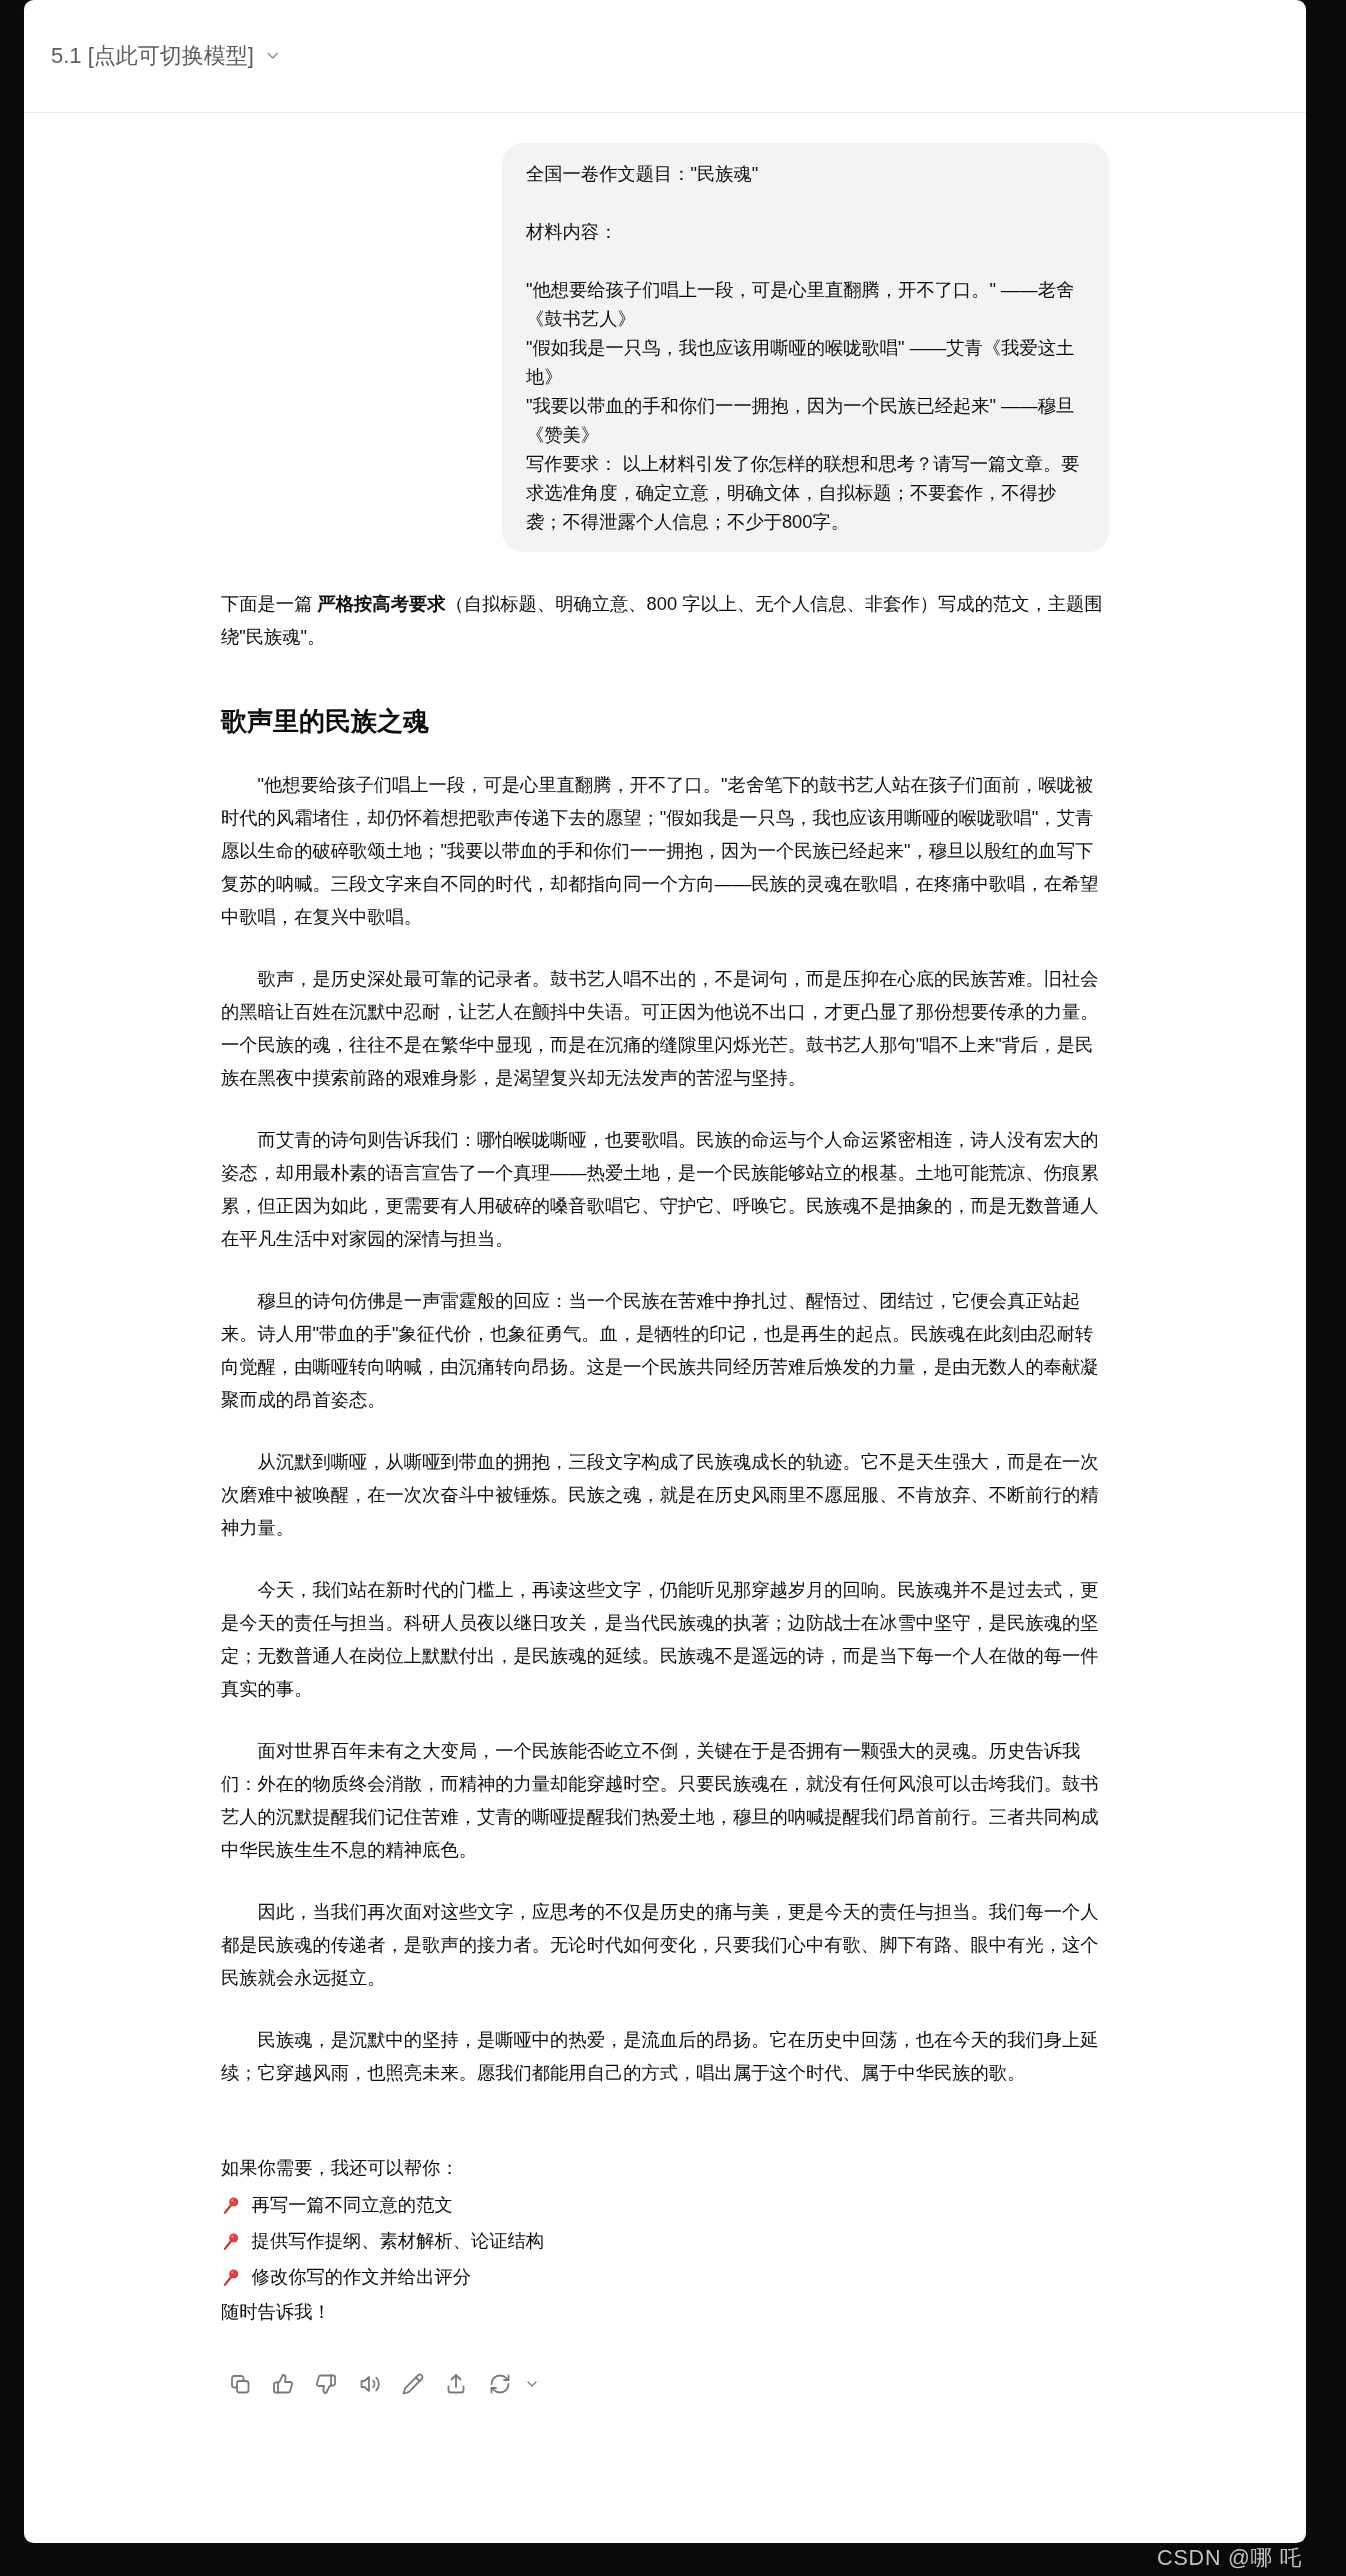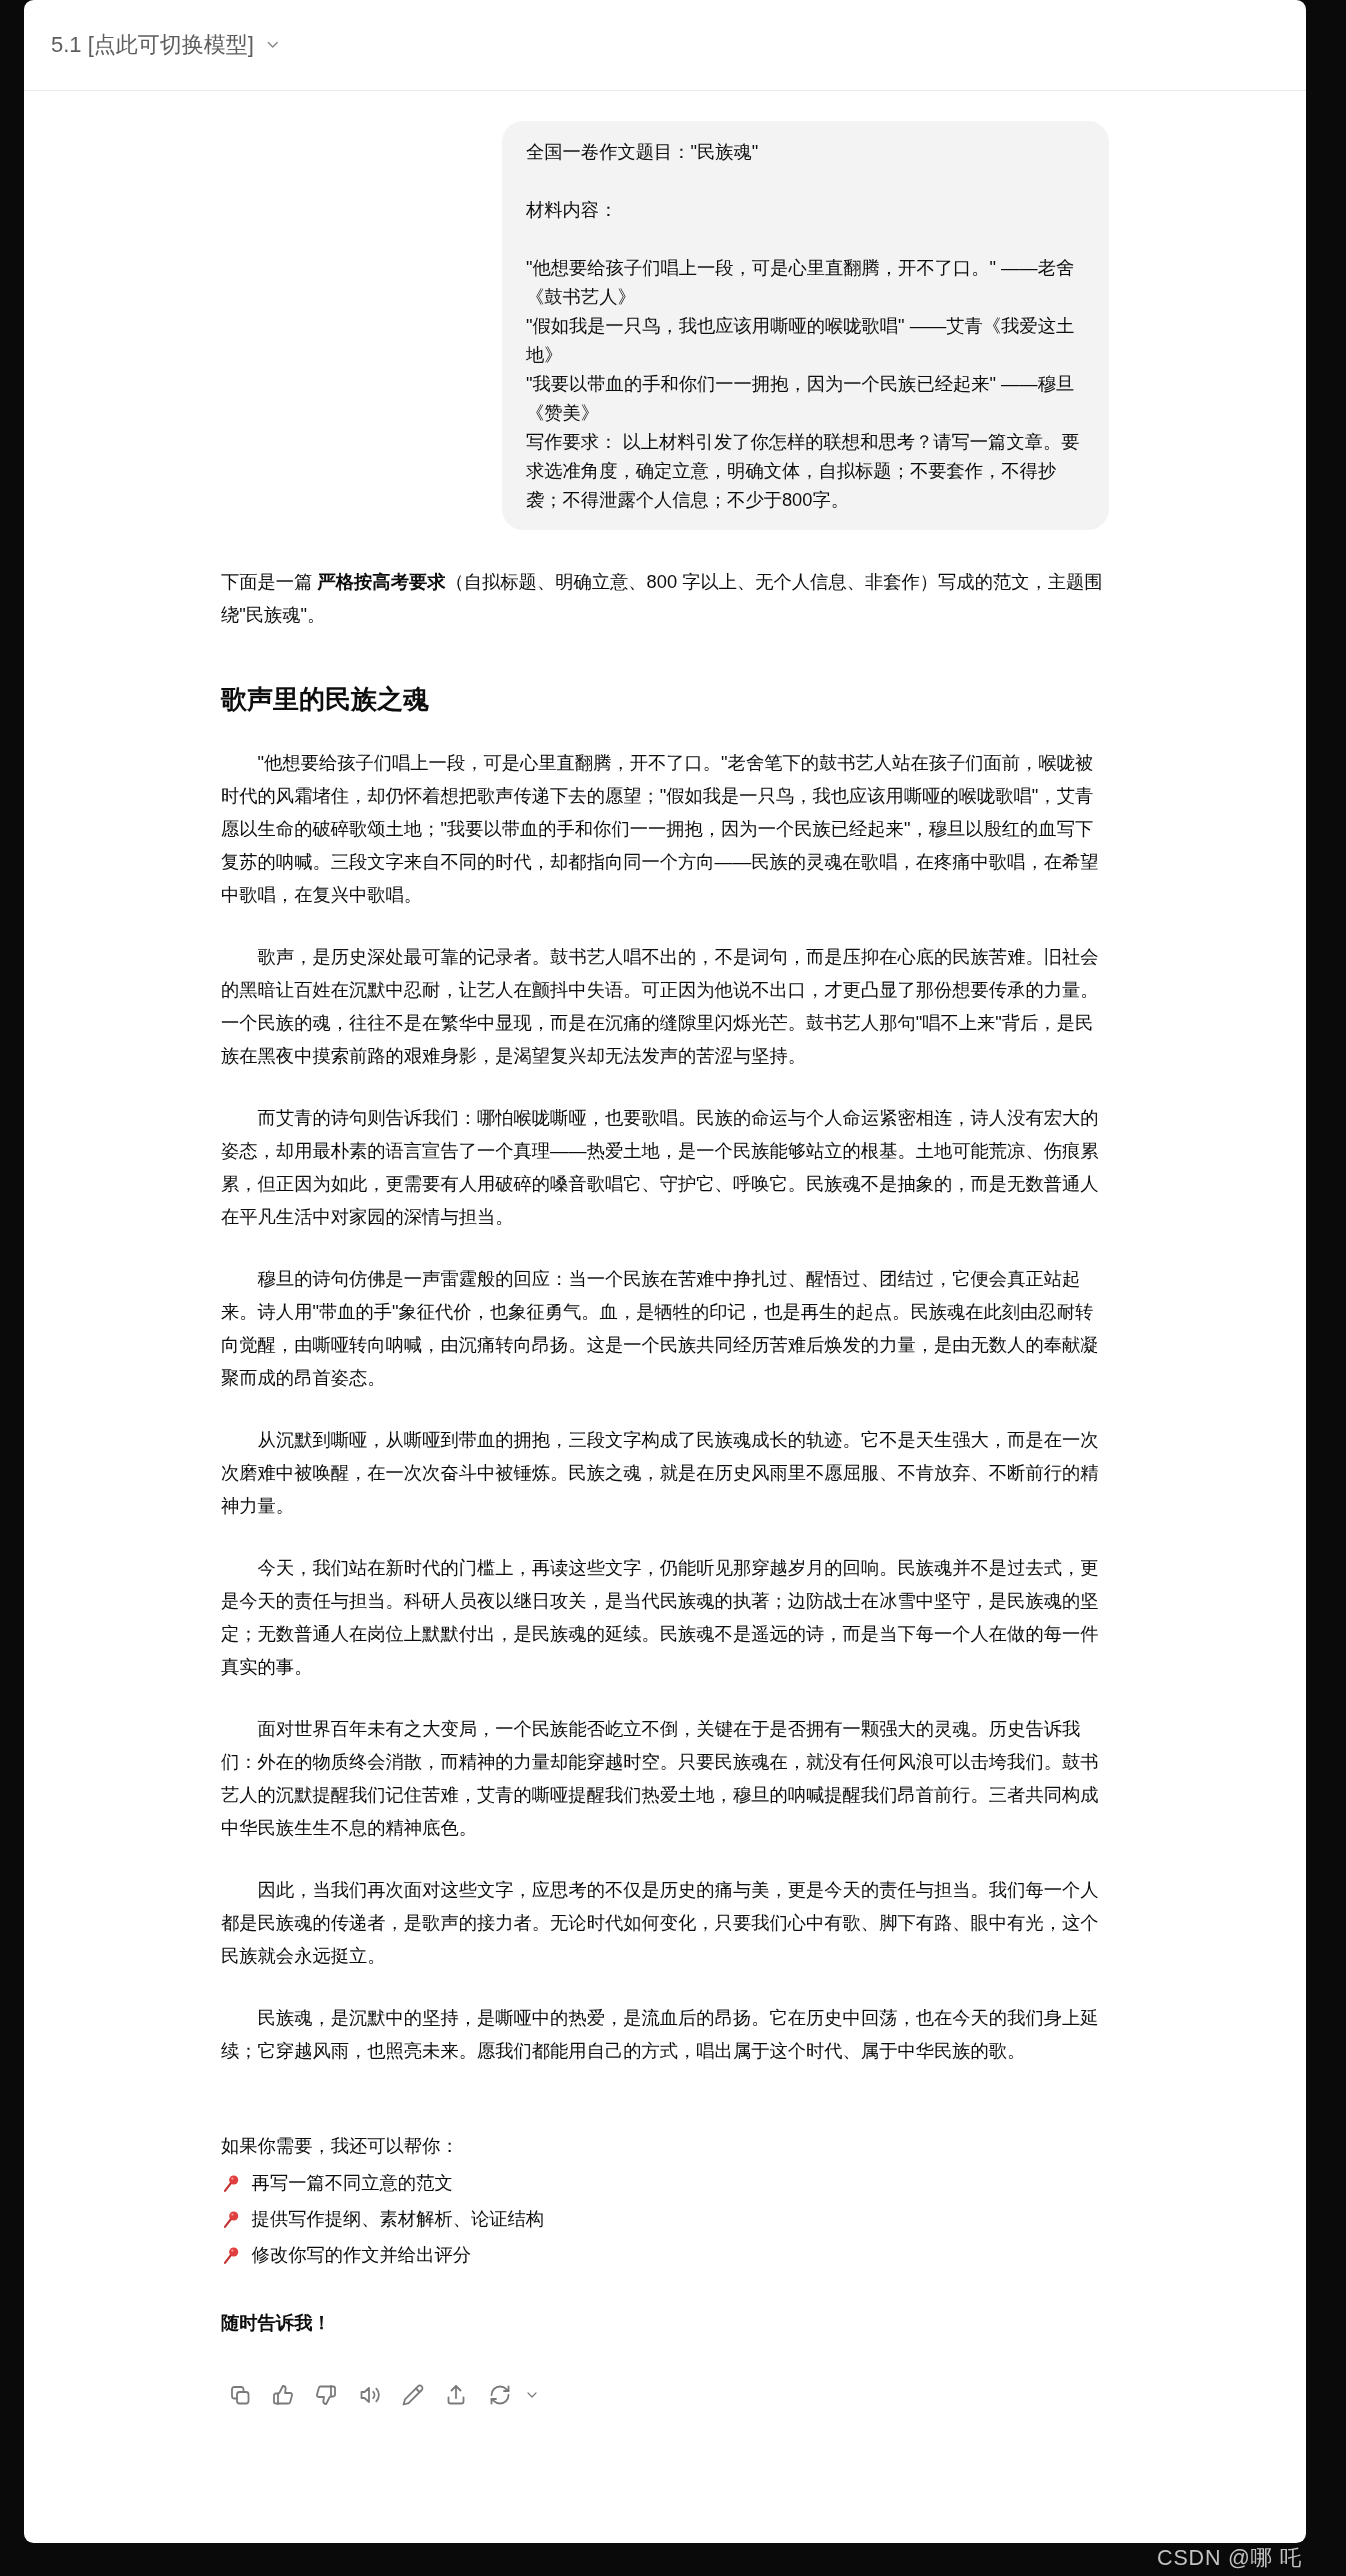--- a/index.html
+++ b/index.html
@@ -11,21 +11,21 @@
     color:#0d0d0d;
   }
   .sheet {
     position:absolute; left:24px; top:0;
     width:1282px; height:2543px;
     background:#ffffff;
     border-radius:9.6px;
     overflow:hidden;
   }
   .top-bar {
-    height:91px;
+    height:113px;
     display:flex; align-items:center;
     padding:4px 27px;
     border-bottom:1.2px solid #e9e9e9;
   }
   .model-selector {
     display:inline-flex; align-items:center; gap:9.6px;
     color:#5d5d5d; font-size:22px; cursor:pointer;
   }
   .model-selector svg { stroke:#8a8a8a; }
   .conversation {
@@ -58,21 +58,21 @@
     margin-top:29px;
     color:#0d0d0d;
   }
   .essay-p:first-of-type { margin-top:33px; }
   .closing-lead { margin-top:62px; font-size:18.3px; line-height:33px; }
   .offer {
     display:flex; align-items:center; gap:9.6px;
     font-size:18.3px; line-height:36px; height:36px;
   }
   .offers { margin-top:3.2px; }
-  .outro { margin-top:33px; font-size:18.3px; line-height:33px;font-weight:bold; }
+  .outro { font-size:18.3px; line-height:33px; }
   .action-row {
     margin-top:37px;
     display:flex; align-items:center; gap:6.4px;
     padding-bottom:56px;
   }
   .action-btn {
     width:37px; height:37px;
     display:flex; align-items:center; justify-content:center;
     border:none; background:transparent; border-radius:8px; cursor:pointer;
   }

